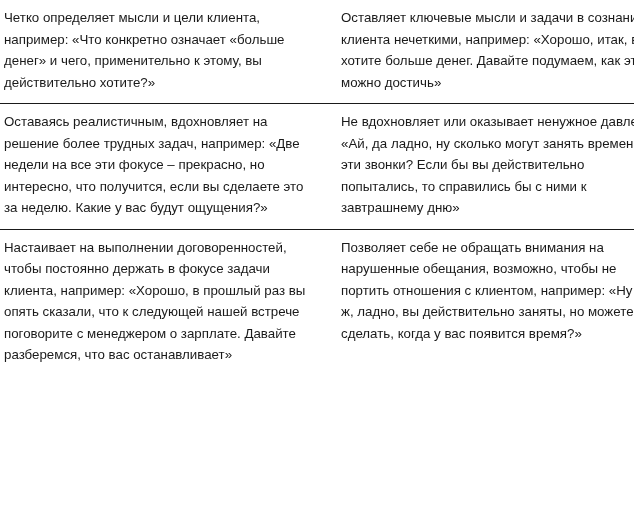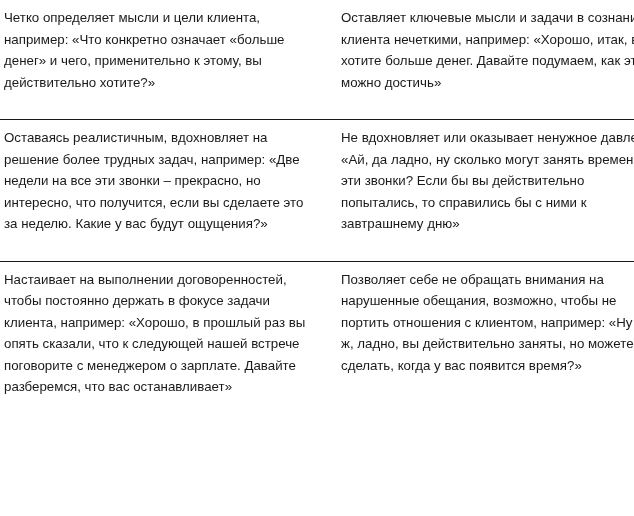--- a/index.html
+++ b/index.html
@@ -14,21 +14,21 @@
     color: #1a1a1a;
     overflow: hidden;
   }
   .doc-table {
     width: 634px;
     border-collapse: collapse;
     table-layout: fixed;
   }
   .doc-table td {
     vertical-align: top;
-    padding: 7px 12px 26px 4px;
+    padding: 7px 12px 10px 4px;
     font-size: 13.3px;
     line-height: 21.5px;
     border: none;
   }
   .doc-table td.col-left {
     width: 311px;
   }
   .doc-table td.col-right {
     width: 323px;
     padding-left: 14px;
@@ -51,21 +51,21 @@
     <tr>
       <td class="col-left">
         <span class="cell-text">Четко определяет мысли и цели клиента, например: «Что конкретно означает «больше денег» и чего, применительно к этому, вы действительно хотите?»</span>
       </td>
       <td class="col-right">
         <span class="cell-text">Оставляет ключевые мысли и задачи в сознании клиента нечеткими, например: «Хорошо, итак, вы хотите больше денег. Давайте подумаем, как этого можно достичь»</span>
       </td>
     </tr>
     <tr class="row-sep">
       <td class="col-left">
-        <span class="cell-text">Оставаясь реалистичным, вдохновляет на решение более трудных задач, например: «Две недели на все эти звонки – прекрасно, но интересно, что получится, если вы сделаете это за неделю. Какие у вас будут ощущения?»</span>
+        <span class="cell-text">Оставаясь реалистичным, вдохновляет на решение более трудных задач, например: «Две недели на все эти фокусе – прекрасно, но интересно, что получится, если вы сделаете это за неделю. Какие у вас будут ощущения?»</span>
       </td>
       <td class="col-right">
         <span class="cell-text">Не вдохновляет или оказывает ненужное давление: «Ай, да ладно, ну сколько могут занять времени эти звонки? Если бы вы действительно попытались, то справились бы с ними к завтрашнему дню»</span>
       </td>
     </tr>
     <tr class="row-sep">
       <td class="col-left">
         <span class="cell-text">Настаивает на выполнении договоренностей, чтобы постоянно держать в фокусе задачи клиента, например: «Хорошо, в прошлый раз вы опять сказали, что к следующей нашей встрече поговорите с менеджером о зарплате. Давайте разберемся, что вас останавливает»</span>
       </td>
       <td class="col-right">

